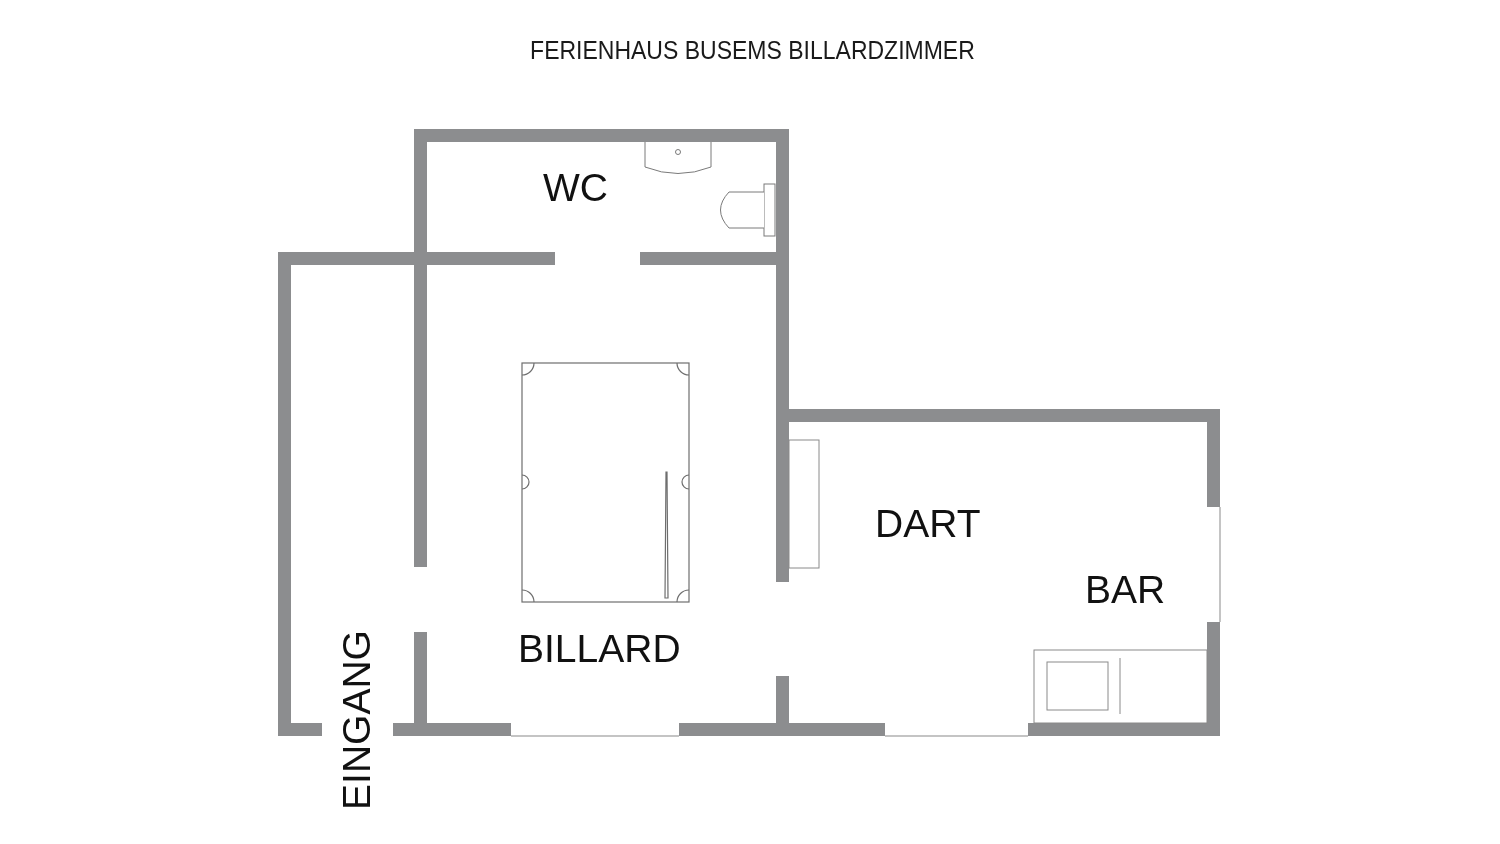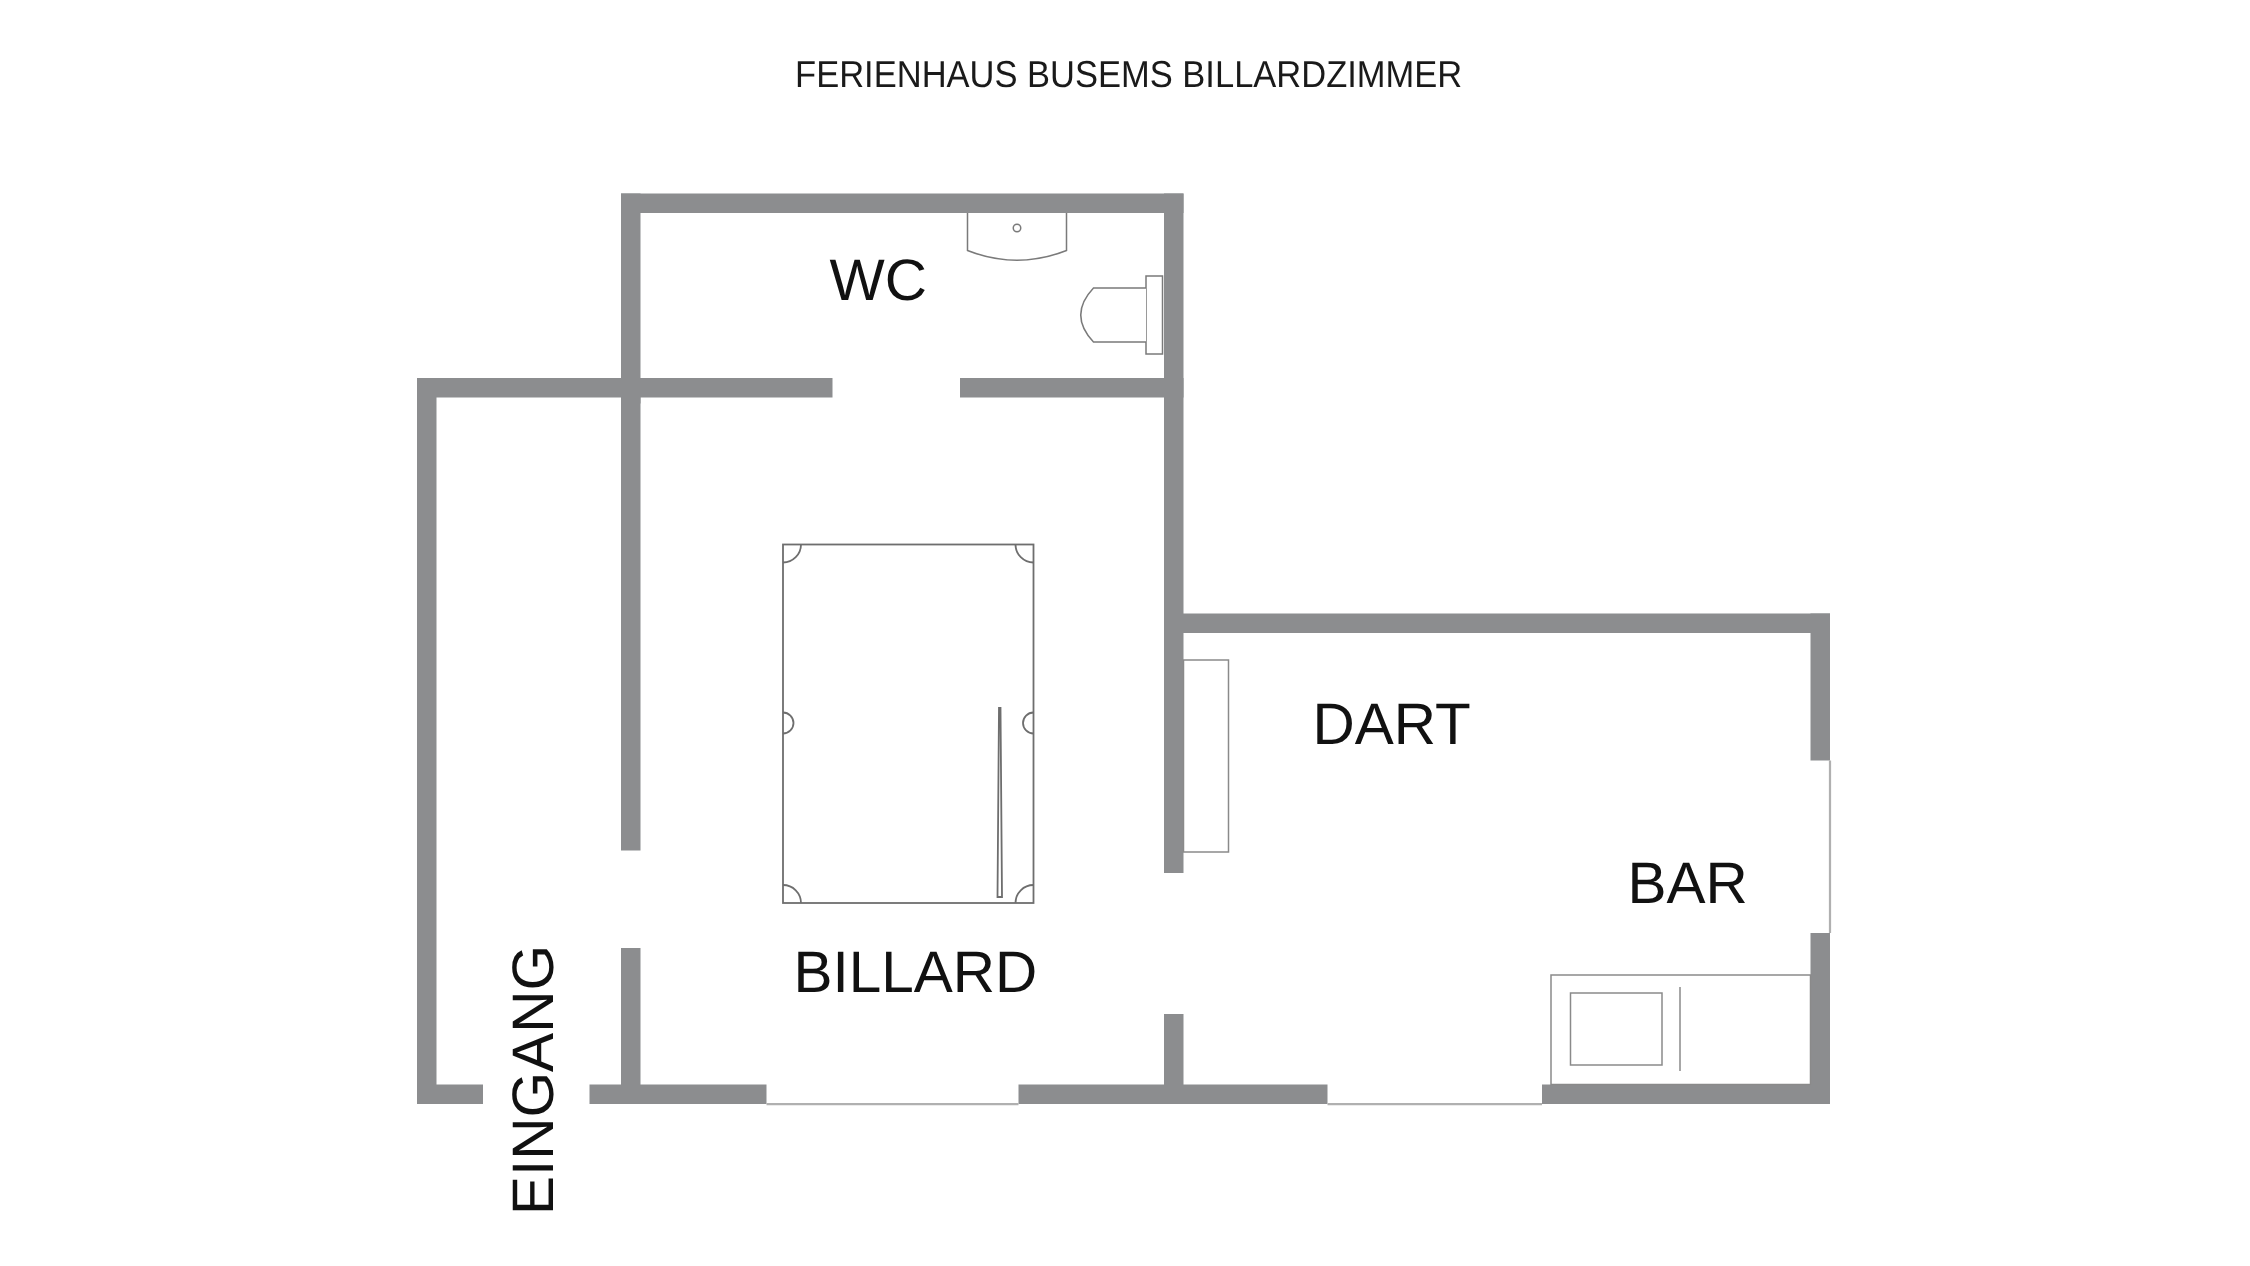--- a/index.html
+++ b/index.html
@@ -1,23 +1,23 @@
 <!DOCTYPE html>
 <html><head>
   <meta charset="utf-8">
   <style>
     html, body { margin: 0; padding: 0; background: #ffffff; }
     body { width: 1500px; height: 844px; position: relative; overflow: hidden; font-family: "Liberation Sans", "DejaVu Sans", sans-serif; }
     .title { position: absolute; left: 0; top: 36px; width: 1505px; text-align: center; font-size: 25px; color: #1a1a1a; letter-spacing: 0px; transform: scaleX(0.92); transform-origin: 752px 0; }
     svg.plan { position: absolute; left: 0; top: 0; }
     .label { position: absolute; color: #111111; font-size: 39px; line-height: 1; white-space: nowrap; }
-    .lbl-wc { left: 543px; top: 168px; margin-left: 10px; }
-    .lbl-dart { left: 875px; top: 464px; }
+    .lbl-wc { left: 543px; top: 168px; }
+    .lbl-dart { left: 875px; top: 504px; }
     .lbl-bar { left: 1085px; top: 570px; }
-    .lbl-billard { left: 529px; top: 629px; text-align: right; }
+    .lbl-billard { left: 518px; top: 629px; text-align: right; }
     .lbl-eingang { left: 356px; top: 720px; transform: translate(-50%, -50%) rotate(-90deg); transform-origin: center; }
   </style>
 </head>
 <body>
 
 <div class="title">FERIENHAUS BUSEMS BILLARDZIMMER</div>
 
 <svg class="plan" width="1500" height="844" viewBox="0 0 1500 844">
   <g fill="#8c8d8f">
 

